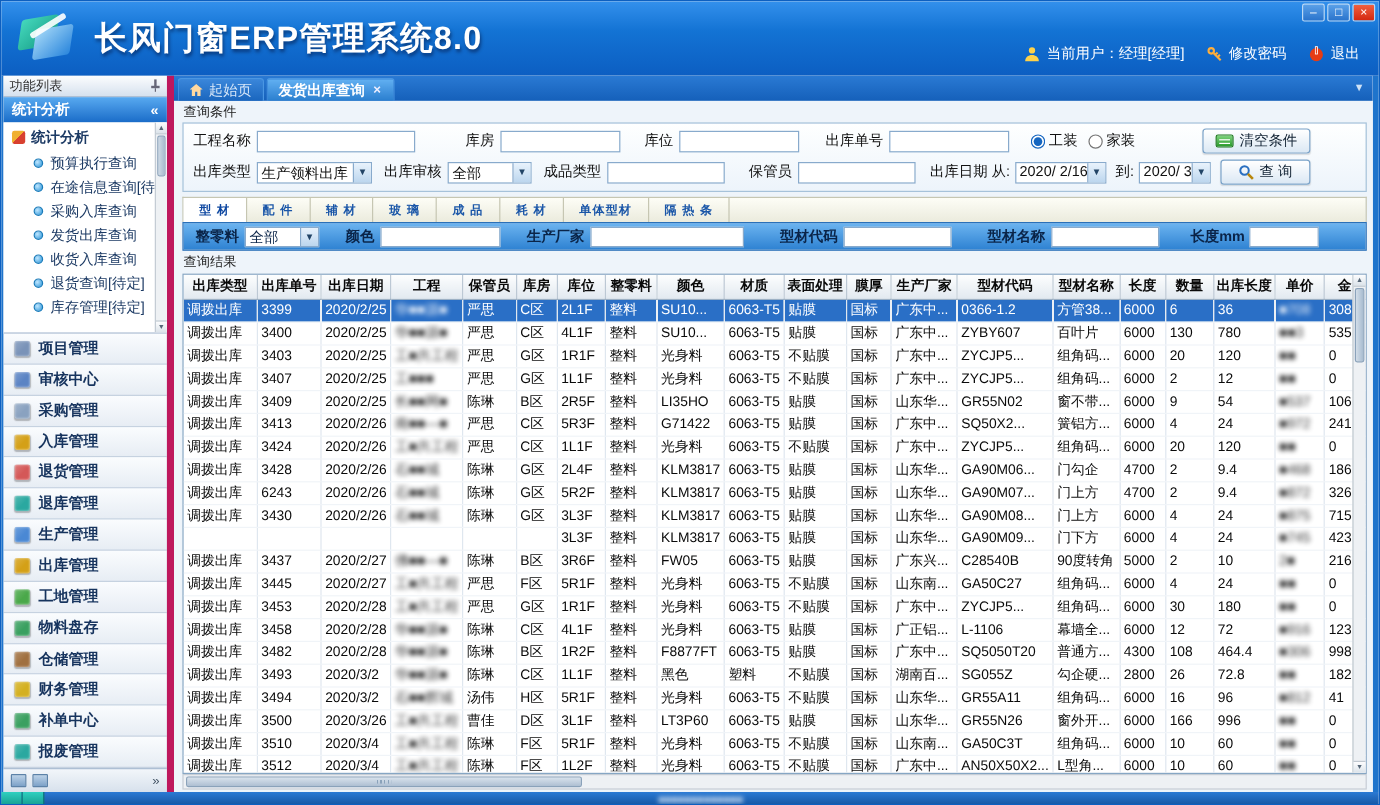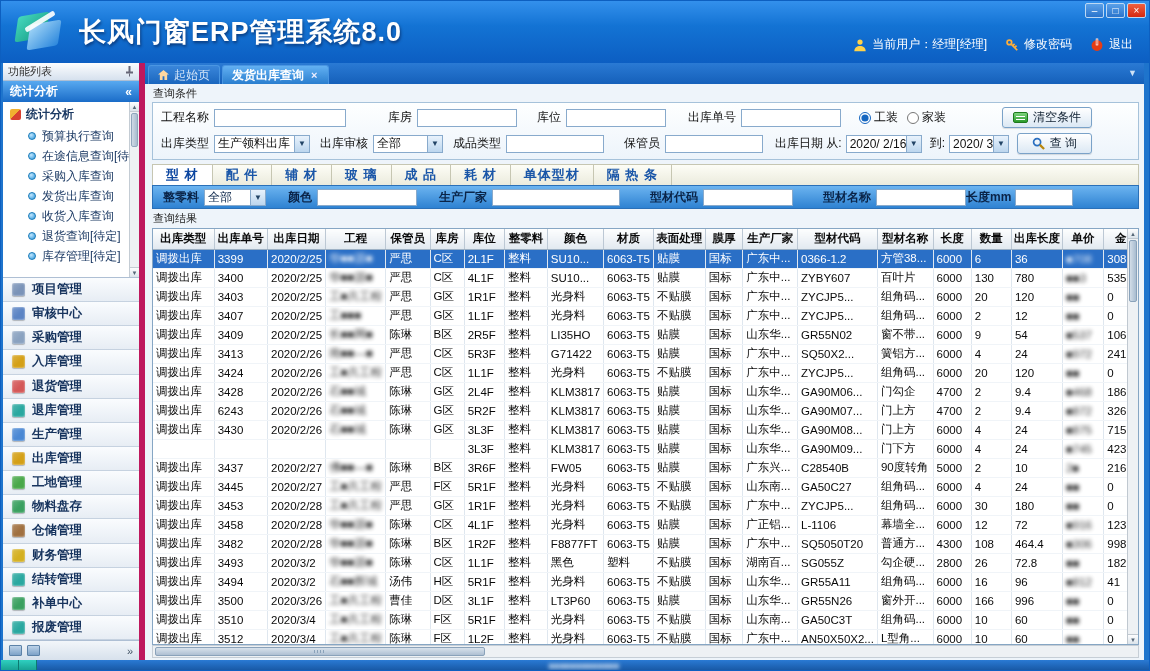--- a/index.html
+++ b/index.html
@@ -52,31 +52,31 @@
   .tab.active { background:linear-gradient(#62b0f2,#2a7ecf); color:#fff; font-weight:bold; }
   .tab-close { font-size:11px; line-height:11px; padding:0 2px; color:#eef; cursor:pointer; }
   .tabbar-caret { position:absolute; right:7px; top:5px; color:#cfe2f6; font-size:9px; cursor:pointer; }
   .home-ic { width:11px; height:10px; }
 
   .section-label { font-size:11px; color:#222; padding:2px 0 1px 8px; flex:none; }
   .form-box { margin:0 5px 0 7px; border:1px solid #a6c2da; background:linear-gradient(#feffff,#edf4fb); padding:4px 8px 5px 8px; display:flex; flex-direction:column; gap:5px; flex:none; }
   .form-row { display:flex; align-items:center; font-size:12px; color:#111; }
   .lbl { white-space:nowrap; }
   input[type=text] { height:18px; border:1px solid #88aacc; background:#fff; font-size:12px; padding:0 3px; font-family:inherit; }
-  .dd { height:18px; border:1px solid #88aacc; background:#fff; display:flex; align-items:center; font-size:12px; cursor:pointer; }
+  .dd { height:18px; border:1px solid #88aacc; background:#fff; display:flex; font-size:12px; cursor:pointer; }
   .dd-val { flex:1; padding:0 3px; white-space:nowrap; overflow:hidden; }
   .dd-btn { width:15px; height:100%; background:linear-gradient(#e8f2fc,#bcd6ee); border-left:1px solid #88aacc; color:#246; font-size:8px; display:flex; align-items:center; justify-content:center; }
   .radio-grp { display:flex; align-items:center; gap:3px; margin-left:18px; }
   .radio-grp input { width:12px; height:12px; accent-color:#1566c0; }
   .btn { display:flex; align-items:center; gap:5px; height:21px; padding:0 10px; border:1px solid #7aa2c8; border-radius:3px; background:linear-gradient(#ffffff,#dbe8f4); font-size:12px; color:#123; cursor:pointer; box-shadow:0 1px 1px rgba(0,0,0,.12); }
   .btn-ic-clear { width:15px; height:11px; background:linear-gradient(#7ed47e,#2a9a2a); border:1px solid #1d7a1d; border-radius:2px; position:relative; }
   .btn-ic-clear::after { content:""; position:absolute; left:2px; right:2px; top:3px; height:1px; background:#fff; box-shadow:0 3px 0 #fff; }
 
   .mat-tabs { display:flex; height:21px; margin:4px 5px 0 7px; background:linear-gradient(#fdfdf6,#ebebdd); border:1px solid #c6c6b2; border-bottom:none; flex:none; }
-  .mat-tab { padding:0 13px; display:flex; align-items:center; font-size:13px; font-weight:bold; color:#1a56a8; border-right:1px solid #c6c6b2; letter-spacing:1px; cursor:pointer; white-space:nowrap; }
+  .mat-tab { padding:0 13px; display:flex; align-items:center; font-size:10px; font-weight:bold; color:#1a56a8; border-right:1px solid #c6c6b2; letter-spacing:1px; cursor:pointer; white-space:nowrap; }
   .mat-tab.active { background:#ffffff; color:#0c46a0; }
 
   .filter-bar { height:24px; margin:0 5px 0 7px; background:linear-gradient(#6cb4f0,#2e82d2); border:1px solid #2a70b8; display:flex; align-items:center; font-size:12px; color:#0a2448; padding:0 10px; flex:none; }
   .filter-bar .lbl { font-weight:bold; }
   .filter-bar input[type=text], .filter-bar .dd { height:17px; }
 
   .table-wrap { flex:1; margin:1px 5px 0 7px; background:#fff; border:1px solid #86a6c4; position:relative; overflow:hidden; }
   table { border-collapse:collapse; table-layout:fixed; font-size:11.5px; }
   th { height:20px; background:linear-gradient(#fdfefe,#e2e9f0); border-right:1px solid #bcc8d4; border-bottom:1px solid #9cb0c4; font-weight:bold; color:#0a0a0a; text-align:center; white-space:nowrap; overflow:hidden; padding:0 2px; }
   td { height:19px; border-right:1px solid #dfe7ef; border-bottom:1px solid #f0f4f8; padding:0 3px; white-space:nowrap; overflow:hidden; color:#0a0a0a; }
@@ -240,24 +240,20 @@
             <span class="mi-icon" style="background: linear-gradient(135deg, rgba(255, 255, 255, 0.2), rgb(58, 160, 96) 55%) rgb(58, 160, 96);"></span>
             <span>物料盘存</span>
           </div>
           <div class="menu-item">
             <span class="mi-icon" style="background: linear-gradient(135deg, rgba(255, 255, 255, 0.2), rgb(160, 112, 64) 55%) rgb(160, 112, 64);"></span>
             <span>仓储管理</span>
           </div>
           <div class="menu-item">
             <span class="mi-icon" style="background: linear-gradient(135deg, rgba(255, 255, 255, 0.2), rgb(212, 176, 32) 55%) rgb(212, 176, 32);"></span>
             <span>财务管理</span>
-          </div>
-          <div class="menu-item">
-            <span class="mi-icon" style="background: linear-gradient(135deg, rgba(255, 255, 255, 0.2), rgb(42, 168, 160) 55%) rgb(42, 168, 160);"></span>
-            <span>结转管理</span>
           </div>
           <div class="menu-item">
             <span class="mi-icon" style="background: linear-gradient(135deg, rgba(255, 255, 255, 0.2), rgb(58, 160, 96) 55%) rgb(58, 160, 96);"></span>
             <span>补单中心</span>
           </div>
           <div class="menu-item">
             <span class="mi-icon" style="background: linear-gradient(135deg, rgba(255, 255, 255, 0.2), rgb(42, 168, 160) 55%) rgb(42, 168, 160);"></span>
             <span>报废管理</span>
           </div>
         </div>
@@ -361,21 +357,21 @@
           <span class="dd-btn">▼</span>
         </span>
         <span class="lbl" style="margin-left:22px">颜色</span>
         <input type="text" style="width: 100px; margin-left: 5px;">
         <span class="lbl" style="margin-left:22px">生产厂家</span>
         <input type="text" style="width: 128px; margin-left: 5px;">
         <span class="lbl" style="margin-left:30px">型材代码</span>
         <input type="text" style="width: 90px; margin-left: 5px;">
         <span class="lbl" style="margin-left:30px">型材名称</span>
         <input type="text" style="width: 90px; margin-left: 5px;">
-        <span class="lbl" style="">长度mm</span>
+        <span class="lbl" style="margin-left:26px">长度mm</span>
         <input type="text" style="width: 58px; margin-left: 4px;">
       </div>
 
       <div class="section-label" style="padding-top:2px">查询结果</div>
 
       <div class="table-wrap">
         <table id="results-table">
             <colgroup>
               <col style="width: 64px;">
               <col style="width: 54px;">

